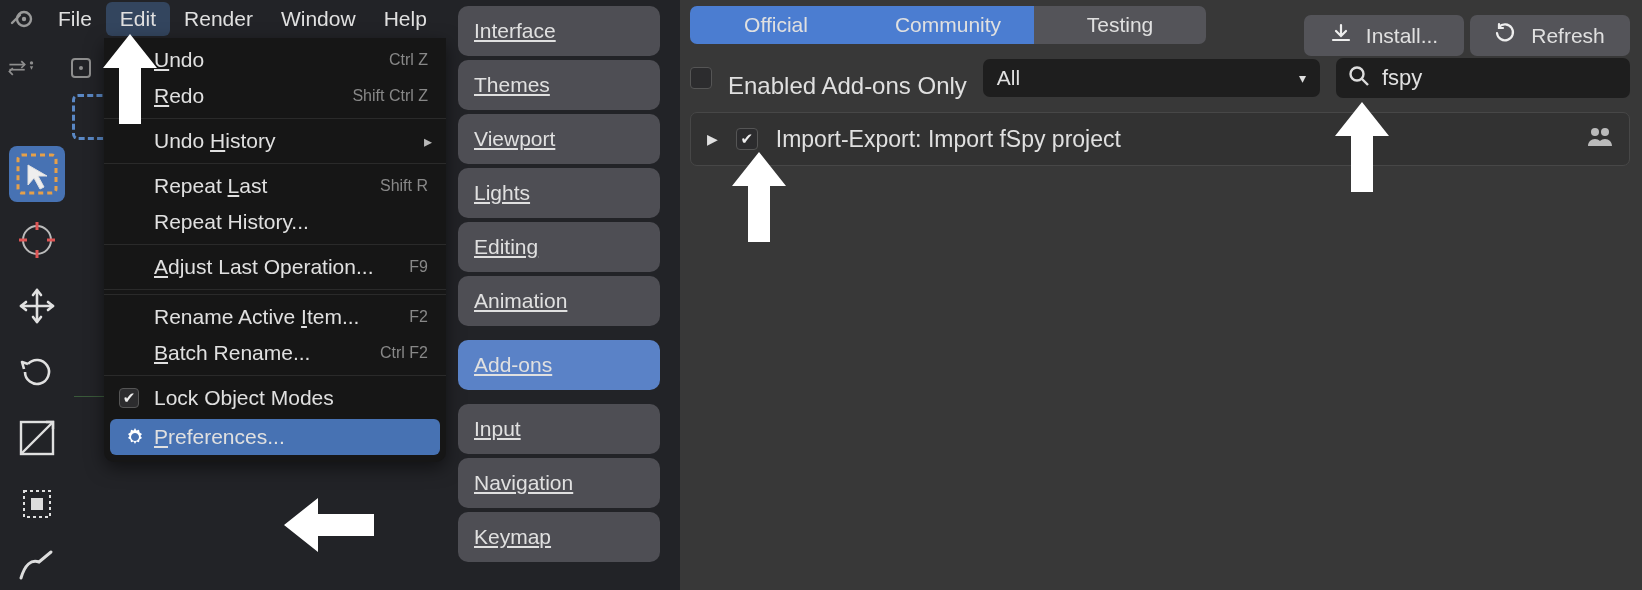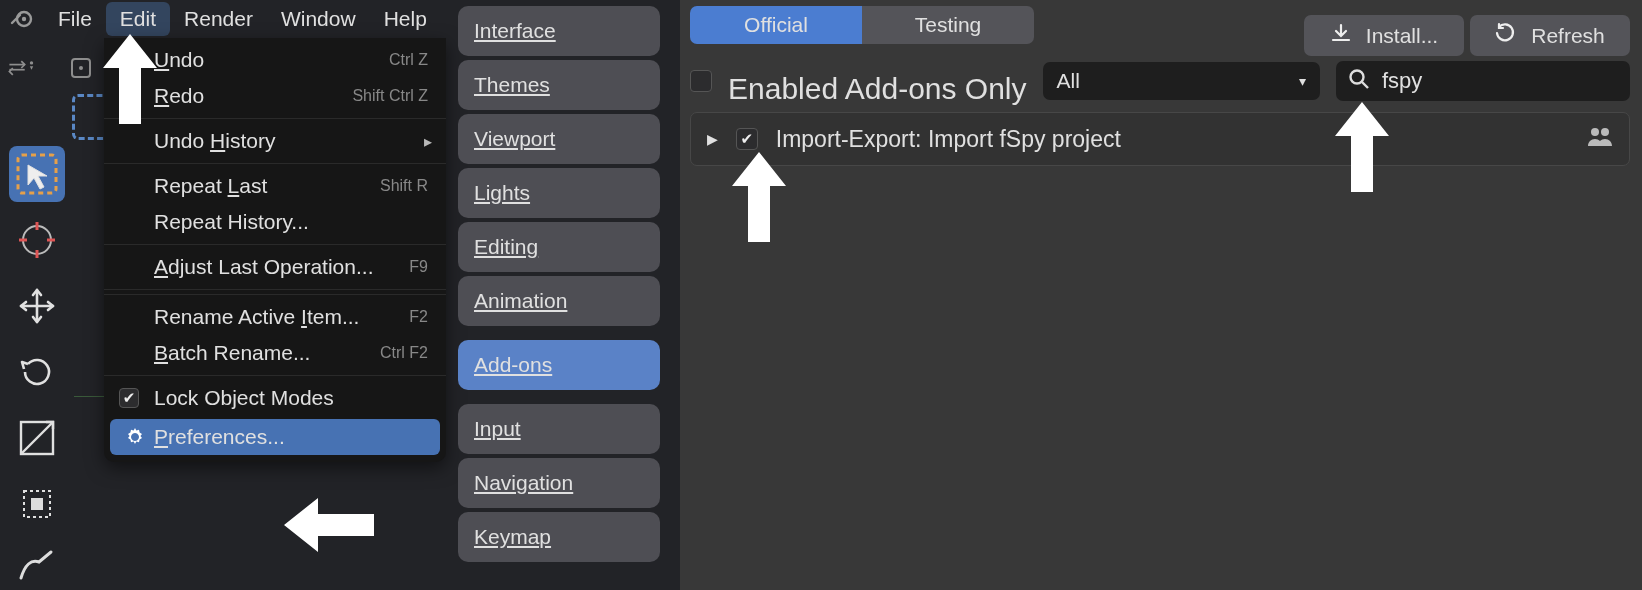--- a/index.html
+++ b/index.html
@@ -168,21 +168,21 @@
     position:absolute; left:10px; top:56px; right:12px;
     display:flex; align-items:center; gap:16px;
   }
   .chk {
     width:22px;height:22px;border-radius:4px;
     background:#2c2c2e; border:1px solid #555;
     display:inline-flex;align-items:center;justify-content:center;
     flex-shrink:0;
   }
   .chk.on::after{content:"✔"; font-size:15px; color:#eee;}
-  .enabled-label { font-size:30px;margin-top:16px;}
+  .enabled-label { font-size:24px;margin-top:16px;}
   .filter-dd {
     flex:1; display:flex; align-items:center;
     background:#1e1e1e; border-radius:7px; padding:7px 14px;
     min-width:0;
     gap:8px;
   }
   .filter-dd .caret { margin-left:auto; font-size:14px; }
   .search-box {
     width:294px; display:flex; align-items:center;
     background:#1e1e1e; border-radius:7px; padding:6px 12px;
@@ -373,20 +373,21 @@
   <div class="pref-tab active gap-after">Add-ons</div>
   <div class="pref-tab">Input</div>
   <div class="pref-tab">Navigation</div>
   <div class="pref-tab">Keymap</div>
 </div>
 
 <div class="pref-pane">
 
   <div class="tab-row">
     <div class="tab-pill first active">Official</div>
+    <div class="tab-pill active">Community</div>
     <div class="tab-pill last">Testing</div>
   </div>
 
   <div class="install-btn">
     <span>
       <svg width="22" height="22" viewBox="0 0 22 22" fill="none" stroke="#eee" stroke-width="2.2" stroke-linecap="round">
           <path d="M11 3v10M6 9l5 5 5-5M3 18h16"></path>
         </svg>
     </span>
     <span>Install...</span>

